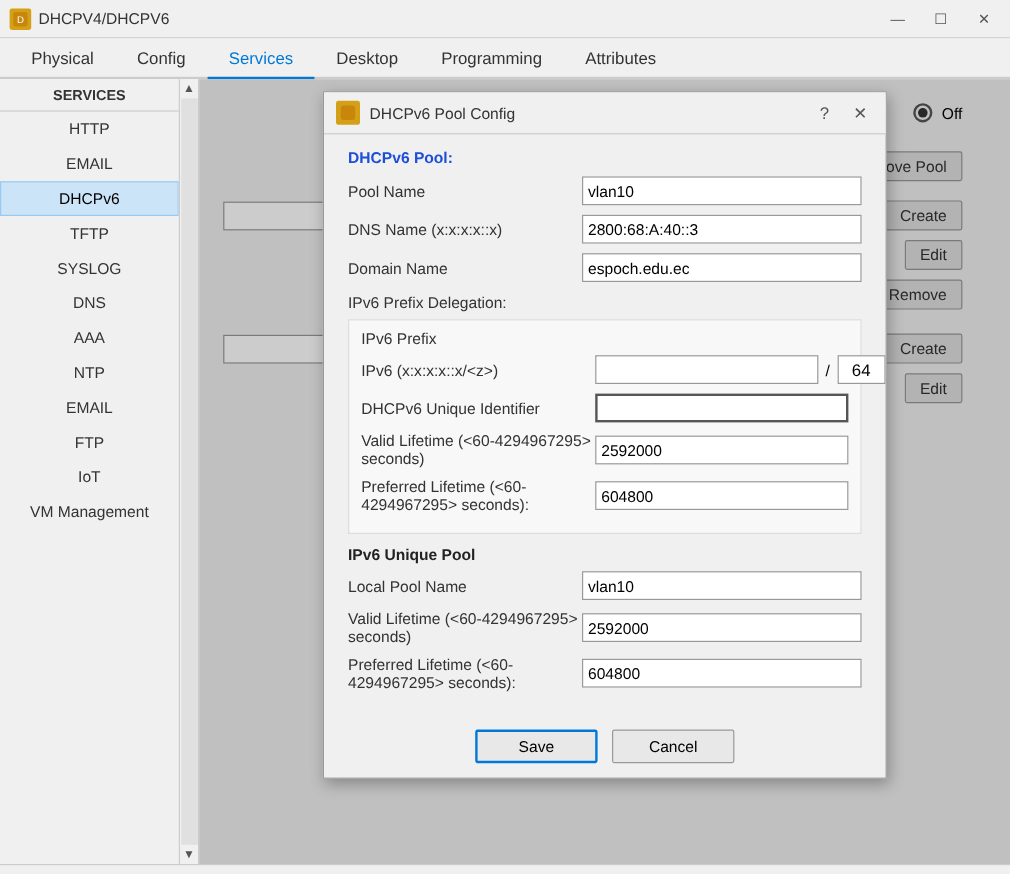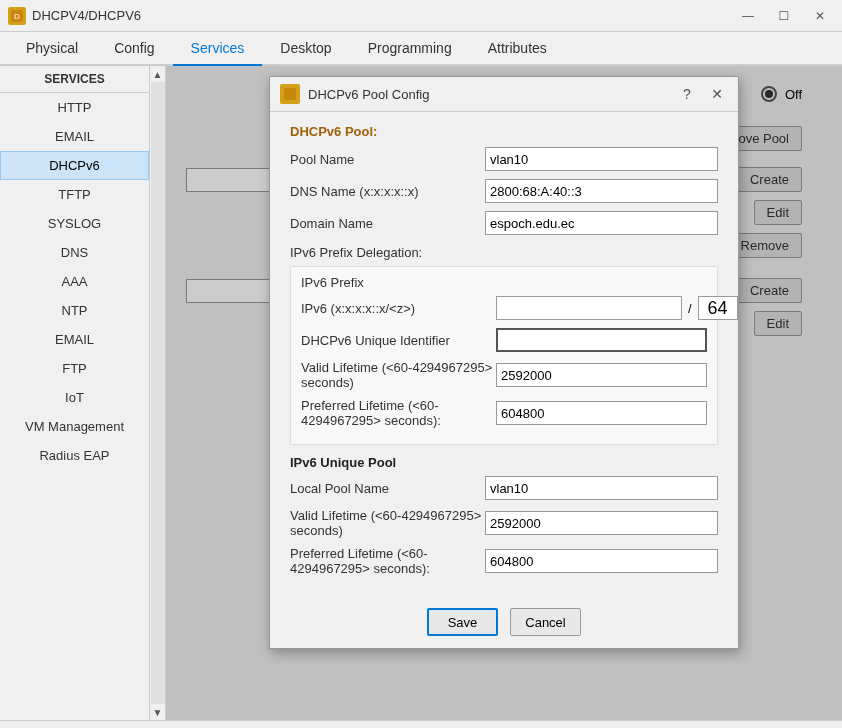--- a/index.html
+++ b/index.html
@@ -266,21 +266,21 @@
       cursor: pointer;
     }
 
     .modal-body {
       padding: 12px 20px;
     }
 
     .section-label {
       font-weight: bold;
       margin-bottom: 8px;
-      color: #a16207;
+      color: #1d4ed8;
     }
 
     .form-row {
       display: flex;
       align-items: center;
       margin-bottom: 8px;
     }
     .form-label {
       width: 195px;
       font-size: 13px;
@@ -326,41 +326,41 @@
     .ipv6-slash {
       padding: 0 6px;
       font-size: 13px;
     }
     .ipv6-prefix {
       width: 40px;
       height: 24px;
       border: 1px solid #999;
       background: white;
       padding: 2px 4px;
-      font-size: 18px;
+      font-size: 14px;
       text-align: center;
       outline: none;
     }
 
     .divider-label {
       font-size: 13px;
       font-weight: bold;
       margin: 10px 0 6px 0;
       color: #222;
     }
 
     
     .modal-footer {
       display: flex;
       justify-content: center;
       gap: 12px;
       padding: 12px 20px;
     }
     .footer-btn {
-      width: 71px;
+      width: 102px;
       height: 28px;
       border: 1px solid #999;
       cursor: pointer;
       font-size: 13px;
       background: #e8e8e8;
       border-radius: 2px;
     }
     .footer-btn.primary {
       background: #e8e8e8;
       border: 2px solid #0078d7;
@@ -412,21 +412,20 @@
         <div class="sidebar-item active">DHCPv6</div>
         <div class="sidebar-item">TFTP</div>
         <div class="sidebar-item">SYSLOG</div>
         <div class="sidebar-item">DNS</div>
         <div class="sidebar-item">AAA</div>
         <div class="sidebar-item">NTP</div>
         <div class="sidebar-item">EMAIL</div>
         <div class="sidebar-item">FTP</div>
         <div class="sidebar-item">IoT</div>
         <div class="sidebar-item">VM Management</div>
-        <div class="sidebar-item">Radius EAP</div>
       </div>
     </div>
 
     <div class="sidebar-scrollbar">
       <div class="scroll-arrow">▲</div>
       <div class="scroll-track"></div>
       <div class="scroll-arrow">▼</div>
     </div>
   </div>
 

